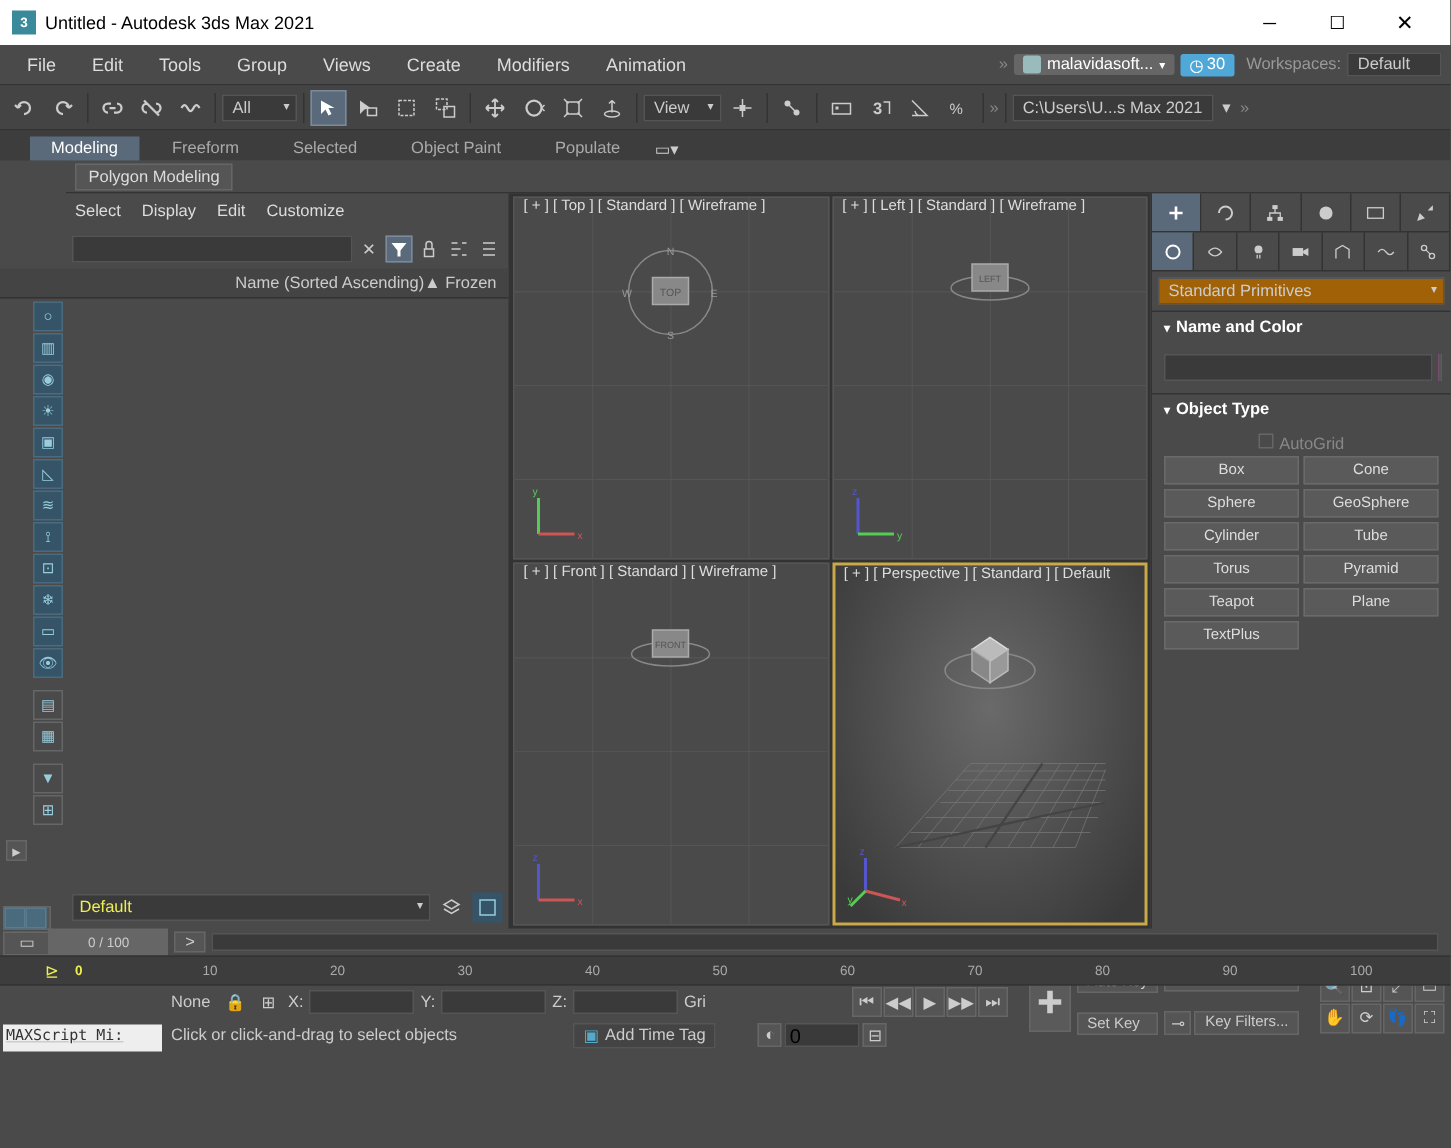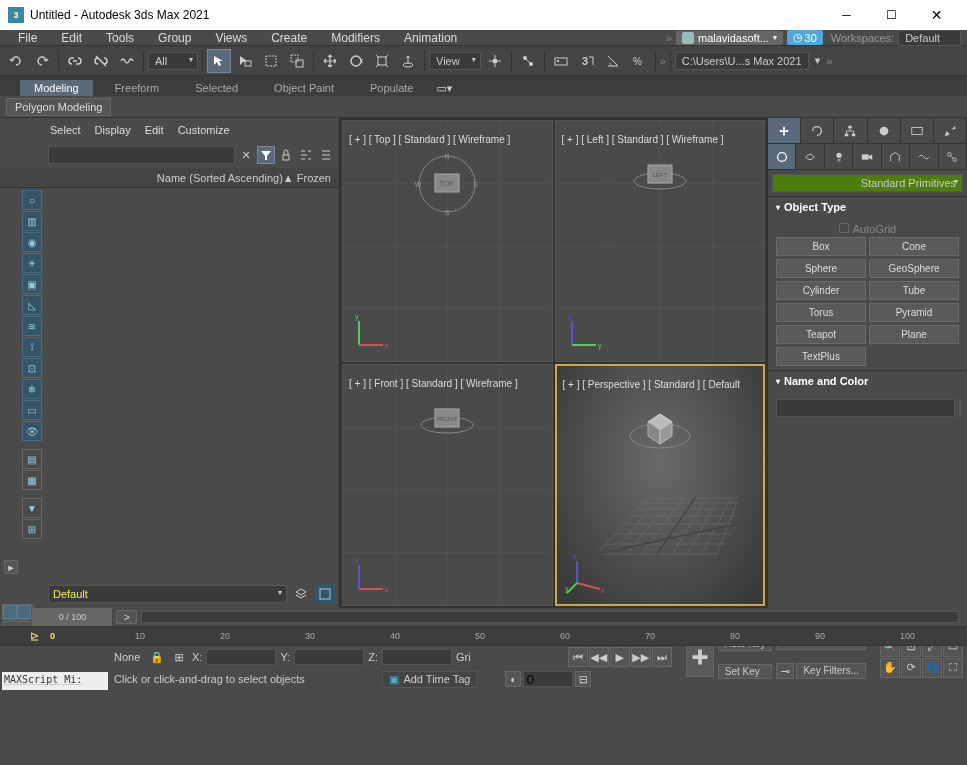--- a/index.html
+++ b/index.html
@@ -4,42 +4,42 @@
 <style>
 * { margin: 0; padding: 0; box-sizing: border-box; font-family: 'Segoe UI', Tahoma, sans-serif; }
 body { background: #4a4a4a; color: #ccc; font-size: 11px; overflow: hidden; width: 967px; height: 765px; user-select: none; }
 
 .titlebar { height: 30px; background: #fff; display: flex; align-items: center; padding: 0 8px; color: #000; }
 .titlebar .app-icon { width: 16px; height: 16px; background: #3a8a9c; display: flex; align-items: center; justify-content: center; color: #fff; font-size: 9px; font-weight: bold; margin-right: 6px; }
 .titlebar .title { flex: 1; font-size: 12px; }
 .win-btn { width: 45px; height: 28px; display: flex; align-items: center; justify-content: center; font-size: 12px; }
 .win-btn.close { font-size: 14px; }
 
-.menubar { height: 16px; background: #4a4a4a; display: flex; align-items: center; padding: 0 6px; border-bottom: 1px solid #333; }
+.menubar { height: 27px; background: #4a4a4a; display: flex; align-items: center; padding: 0 6px; border-bottom: 1px solid #333; }
 .menubar .menu-item { padding: 3px 12px; color: #ddd; font-size: 12px; }
 .menubar .spacer { flex: 1; }
 .user-badge { background: #666; padding: 1px 6px; border-radius: 2px; display: flex; align-items: center; gap: 4px; font-size: 11px; color: #fff; }
 .user-badge .icon { width: 12px; height: 12px; background: #9bb; border-radius: 2px; }
 .time-badge { background: #4fa8d8; color: #fff; padding: 1px 6px; margin: 0 4px; display: flex; align-items: center; gap: 2px; border-radius: 2px; }
 .ws-label { color: #999; margin: 0 4px; }
 .ws-value { background: #3a3a3a; padding: 1px 20px 1px 6px; border: 1px solid #555; }
 
 .toolbar1 { height: 30px; background: #444; display: flex; align-items: center; padding: 0 4px; gap: 2px; border-bottom: 1px solid #333; }
 .tbtn { width: 24px; height: 24px; display: flex; align-items: center; justify-content: center; color: #ccc; border: 1px solid transparent;}
 .tbtn.active { background: #5a6a7a; border-color: #7a8a9a; }
 .tbtn svg { width: 16px; height: 16px; }
 .sep { width: 1px; height: 20px; background: #333; margin: 0 2px; }
 .dropdown { background: #3a3a3a; border: 1px solid #555; padding: 2px 20px 2px 6px; color: #ccc; position: relative; min-width: 50px; }
 .dropdown::after { content: '▾'; position: absolute; right: 4px; font-size: 8px; }
 .path-field { background: #3a3a3a; border: 1px solid #555; padding: 2px 6px; color: #ccc; min-width: 130px; }
 
 .ribbon-tabs { height: 20px; background: #3d3d3d; display: flex; align-items: flex-end; padding: 0 20px; gap: 8px; }
 .ribbon-tab { padding: 2px 14px; color: #aaa; font-size: 11px; }
 .ribbon-tab.active { background: #5a6a7a; color: #fff; }
-.ribbon-sub { height: 22px; background: #4a4a4a; display: flex; align-items: center; padding: 0 6px; border-bottom: 1px solid #333; }
+.ribbon-sub { height: 22px; background: #4a4a4a; display: flex; align-items: center; padding: 0 6px; border-bottom: 1px solid #333; margin-left: 44px; }
 .ribbon-sub-item { background: #555; border: 1px solid #666; padding: 2px 8px; color: #ddd; }
 
 .main-area { display: flex; height: 490px; }
 
 .scene-explorer { width: 340px; background: #4a4a4a; display: flex; flex-direction: column; border-right: 1px solid #333; }
 .se-menu { height: 24px; display: flex; align-items: center; padding: 0 10px 0 50px; gap: 14px; }
 .se-menu span { color: #ddd; font-size: 11px; }
 .se-search { height: 26px; display: flex; align-items: center; padding: 0 4px 0 48px; gap: 2px; }
 .se-search input { flex: 1; background: #3a3a3a; border: 1px solid #555; padding: 2px 4px; color: #ccc; height: 18px; }
 .se-header { height: 20px; display: flex; align-items: center; padding: 0 8px 0 68px; border-bottom: 1px solid #333; background: #444; }
@@ -48,34 +48,34 @@
 .se-icons { width: 44px; display: flex; flex-direction: column; align-items: center; padding-top: 2px; gap: 1px; }
 .se-icon { width: 20px; height: 20px; background: #355468; border: 1px solid #4a6a7e; display: flex; align-items: center; justify-content: center; font-size: 10px; color: #9cd; margin-left:20px;}
 .se-list { flex: 1; }
 .se-bottom { height: 28px; display: flex; align-items: center; padding: 0 4px 0 48px; gap: 4px; }
 .se-layer { flex: 1; background: #3a3a3a; border: 1px solid #555; padding: 2px 4px; color: #ee5; position: relative; }
 .se-layer::after { content: '▾'; position: absolute; right: 4px; font-size: 8px; color:#ccc; }
 
 .viewports { flex: 1; display: grid; grid-template-columns: 1fr 1fr; grid-template-rows: 1fr 1fr; gap: 2px; padding: 2px; background: #333; }
 .viewport { background: #4a4a4a; position: relative; border: 1px solid #555; overflow: hidden; }
 .viewport.active { border: 2px solid #c9a94a; }
-.vp-label { position: absolute; top: 13px; left: 6px; color: #ddd; font-size: 10px; z-index: 5; }
+.vp-label { position: absolute; top: 0; left: 6px; color: #ddd; font-size: 10px; z-index: 5; }
 .vp-grid { position: absolute; inset: 0; }
 .vp-grid line { stroke: #5a5a5a; stroke-width: 0.5; }
 .vp-cube { position: absolute; top: 28px; left: 50%; transform: translateX(-50%); }
 .vp-axis { position: absolute; bottom: 8px; left: 8px; }
 .gizmo-ring { stroke: #888; stroke-width: 1; fill: none; }
 
 .cmd-panel { width: 200px; background: #4a4a4a; border-left: 1px solid #333; display: flex; flex-direction: column; }
 .cmd-tabs { height: 26px; display: flex; border-bottom: 1px solid #333; }
 .cmd-tab { flex: 1; display: flex; align-items: center; justify-content: center; border-right: 1px solid #333; }
 .cmd-tab.active { background: #5a6a7a; }
 .cmd-subtabs { height: 26px; display: flex; border-bottom: 1px solid #333; }
 .cmd-dropdown { padding: 4px; }
-.cmd-dd { background: #4d7c0f; border: 1px solid #555; padding: 2px 6px; color: #ccc; position: relative; text-align: right; }
+.cmd-dd { background: #a16207; border: 1px solid #555; padding: 2px 6px; color: #ccc; position: relative; }
 .cmd-dd::after { content: '▾'; position: absolute; right: 4px; font-size: 8px; }
 .rollout { border-top: 1px solid #333; }
 .rollout-head { padding: 4px 8px; font-weight: bold; color: #fff; font-size: 11px; display: flex; align-items: center; gap: 4px; }
 .rollout-head::before { content: '▾'; font-size: 8px; }
 .rollout-body { padding: 4px 8px; }
 .autogrid { text-align: center; color: #888; padding: 2px; }
 .obj-grid { display: grid; grid-template-columns: 1fr 1fr; gap: 3px; }
 .obj-btn { background: #5a5a5a; border: 1px solid #6a6a6a; padding: 3px 4px; text-align: center; color: #ddd; font-size: 10px; }
 .obj-btn.single { grid-column: 1; }
 .color-row { display: flex; gap: 4px; align-items: center; padding: 4px 0; }
@@ -550,44 +550,44 @@
             <circle cx="5" cy="5" r="2" fill="none" stroke="#ccc"></circle>
             <circle cx="11" cy="11" r="2" fill="none" stroke="#ccc"></circle>
             <path d="M6 6 L10 10" stroke="#ccc"></path>
           </svg>
         </div>
     </div>
     <div class="cmd-dropdown">
       <div class="cmd-dd">Standard Primitives</div>
     </div>
     <div class="rollout">
+      <div class="rollout-head">Name and Color</div>
+      <div class="rollout-body">
+        <div class="color-row">
+          <input class="color-input" type="text" style="">
+          <div class="color-swatch"></div>
+        </div>
+      </div>
+    </div>
+    <div class="rollout">
       <div class="rollout-head">Object Type</div>
       <div class="rollout-body">
         <div class="autogrid"><span style="border:1px solid #666;width:10px;height:10px;display:inline-block;margin-right:4px;"></span><span>AutoGrid</span></div>
         <div class="obj-grid">
           <div class="obj-btn">Box</div>
           <div class="obj-btn">Cone</div>
           <div class="obj-btn">Sphere</div>
           <div class="obj-btn">GeoSphere</div>
           <div class="obj-btn">Cylinder</div>
           <div class="obj-btn">Tube</div>
           <div class="obj-btn">Torus</div>
           <div class="obj-btn">Pyramid</div>
           <div class="obj-btn">Teapot</div>
           <div class="obj-btn">Plane</div>
           <div class="obj-btn single">TextPlus</div>
-        </div>
-      </div>
-    </div>
-    <div class="rollout">
-      <div class="rollout-head">Name and Color</div>
-      <div class="rollout-body">
-        <div class="color-row">
-          <input class="color-input" type="text" style="">
-          <div class="color-swatch"></div>
         </div>
       </div>
     </div>
   </div>
 </div>
 
 <div class="left-strip">
   <div style="width:14px;height:14px;background:#555;border:1px solid #666;display:flex;align-items:center;justify-content:center;margin-bottom:30px;margin-left:2px;">▸</div>
   <div class="ls-btn">
       <div class="ls-sq"></div>

